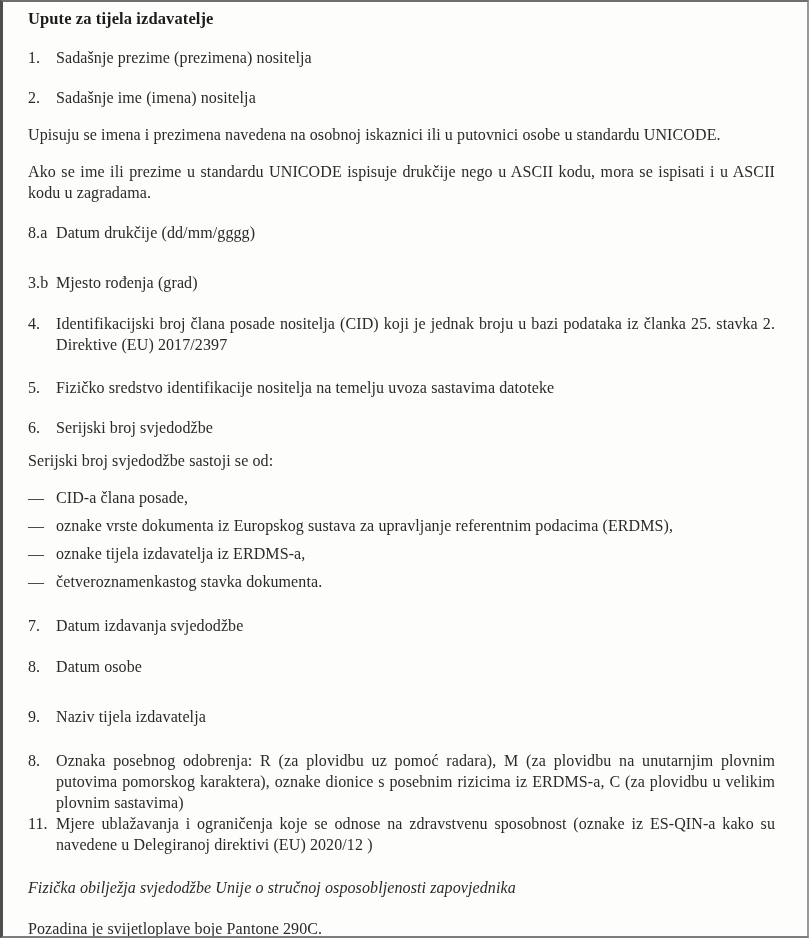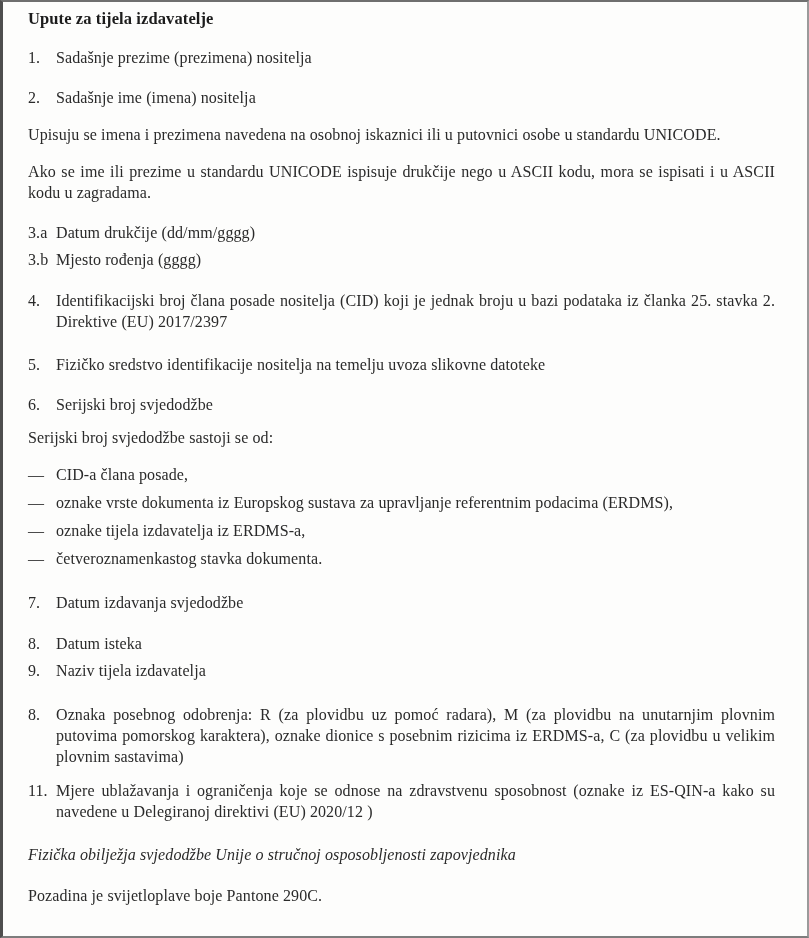--- a/index.html
+++ b/index.html
@@ -50,25 +50,25 @@
   .italic {
     font-style: italic;
   }
   
   .mt4  { margin-top: 4px; }
   .mt6  { margin-top: 6px; }
   .mt7  { margin-top: 7px; }
   .mt8  { margin-top: 12px; }
   .mt9  { margin-top: 20px; }
   .mt11 { }
-  .mt13 { margin-top: 13px; }
+  .mt13 { }
   .mt18 { margin-top: 18px; }
   .mt19 { margin-top: 19px; }
   .mt20 { margin-top: 20px; }
-  .mt21 { margin-top: 6px; }
+  .mt21 { margin-top: 29px; }
   .mt22 { margin-top: 22px; }
   .mt23 { margin-top: 23px; }
 </style>
 </head>
 <body>
 
 <div class="page">
 
   <h1 class="title">Upute za tijela izdavatelje</h1>
 
@@ -80,37 +80,37 @@
   <div class="item mt19">
     <span class="num">2.</span>
     <span class="txt">Sadašnje ime (imena) nositelja</span>
   </div>
 
   <p class="para mt11">Upisuju se imena i prezimena navedena na osobnoj iskaznici ili u putovnici osobe u standardu UNICODE.</p>
 
   <p class="para mt4">Ako se ime ili prezime u standardu UNICODE ispisuje drukčije nego u ASCII kodu, mora se ispisati i u ASCII kodu u zagradama.</p>
 
   <div class="item mt19">
-    <span class="num">3.a</span>
+    <span class="num">8.a</span>
     <span class="txt">Datum drukčije (dd/mm/gggg)</span>
   </div>
 
   <div class="item mt21">
     <span class="num">3.b</span>
-    <span class="txt">Mjesto rođenja (gggg)</span>
+    <span class="txt">Mjesto rođenja (grad)</span>
   </div>
 
   <div class="item mt20">
     <span class="num">4.</span>
     <span class="txt">Identifikacijski broj člana posade nositelja (CID) koji je jednak broju u bazi podataka iz članka 25. stavka 2. Direktive (EU) 2017/2397</span>
   </div>
 
   <div class="item mt22">
     <span class="num">5.</span>
-    <span class="txt">Fizičko sredstvo identifikacije nositelja na temelju uvoza slikovne datoteke</span>
+    <span class="txt">Fizičko sredstvo identifikacije nositelja na temelju uvoza sastavima datoteke</span>
   </div>
 
   <div class="item mt19">
     <span class="num">6.</span>
     <span class="txt">Serijski broj svjedodžbe</span>
   </div>
 
   <p class="para mt8">Serijski broj svjedodžbe sastoji se od:</p>
 
   <div class="item mt6">
@@ -133,21 +133,21 @@
     <span class="txt">četveroznamenkastog stavka dokumenta.</span>
   </div>
 
   <div class="item mt23">
     <span class="num">7.</span>
     <span class="txt">Datum izdavanja svjedodžbe</span>
   </div>
 
   <div class="item mt20">
     <span class="num">8.</span>
-    <span class="txt">Datum isteka</span>
+    <span class="txt">Datum osobe</span>
   </div>
 
   <div class="item mt21">
     <span class="num">9.</span>
     <span class="txt">Naziv tijela izdavatelja</span>
   </div>
 
   <div class="item mt23">
     <span class="num">8.</span>
     <span class="txt">Oznaka posebnog odobrenja: R (za plovidbu uz pomoć radara), M (za plovidbu na unutarnjim plovnim putovima pomorskog karaktera), oznake dionice s posebnim rizicima iz ERDMS-a, C (za plovidbu u velikim plovnim sastavima)</span>

